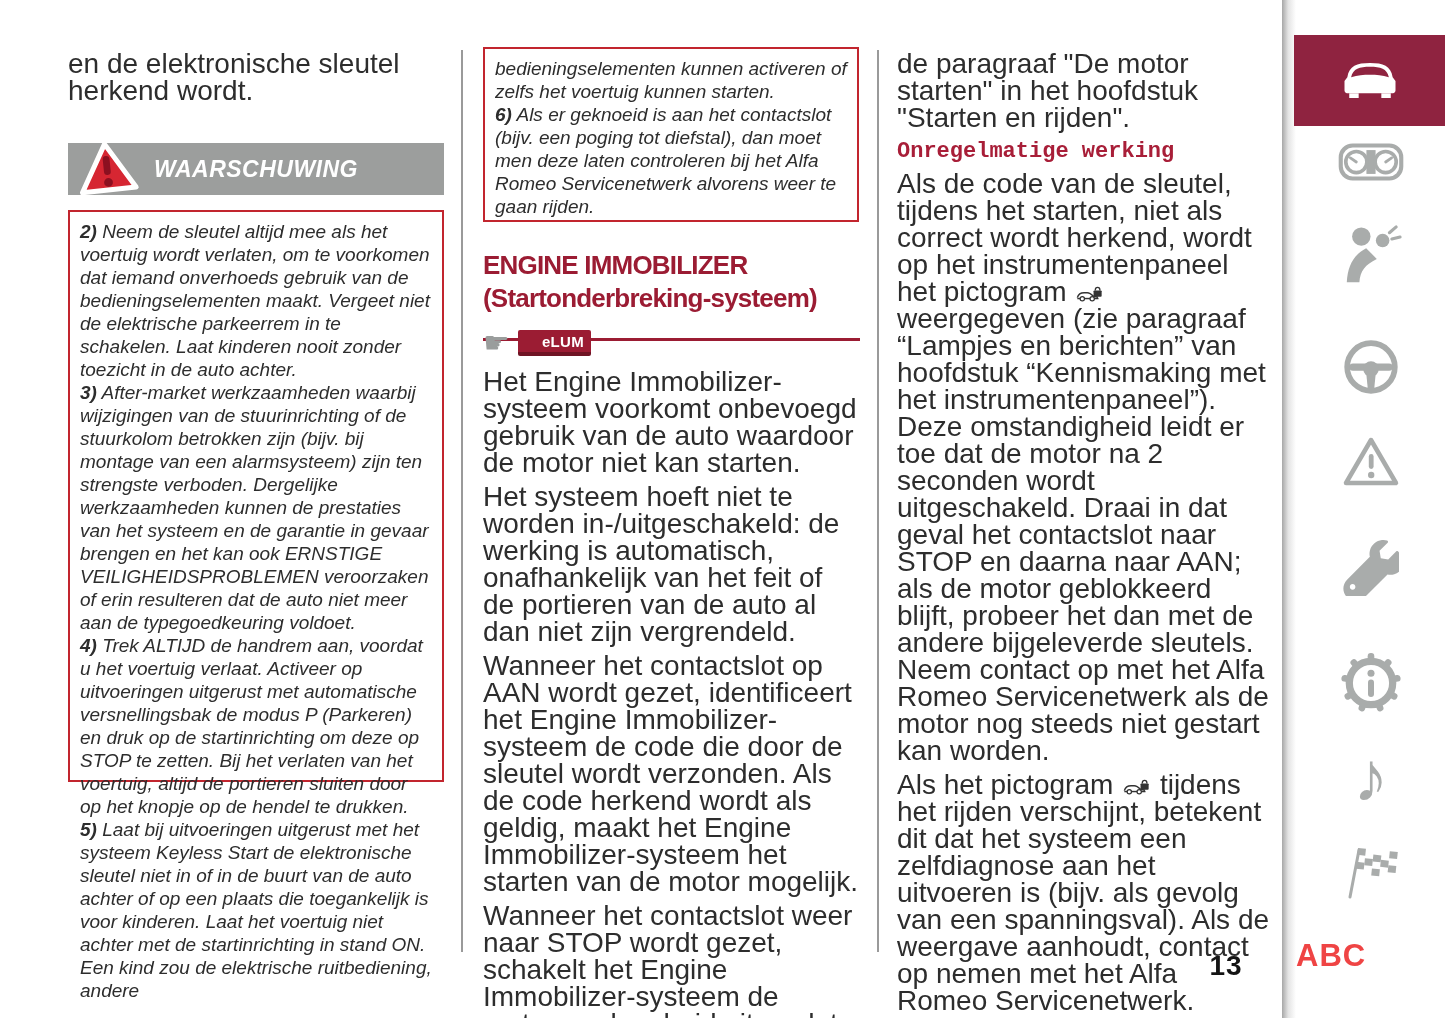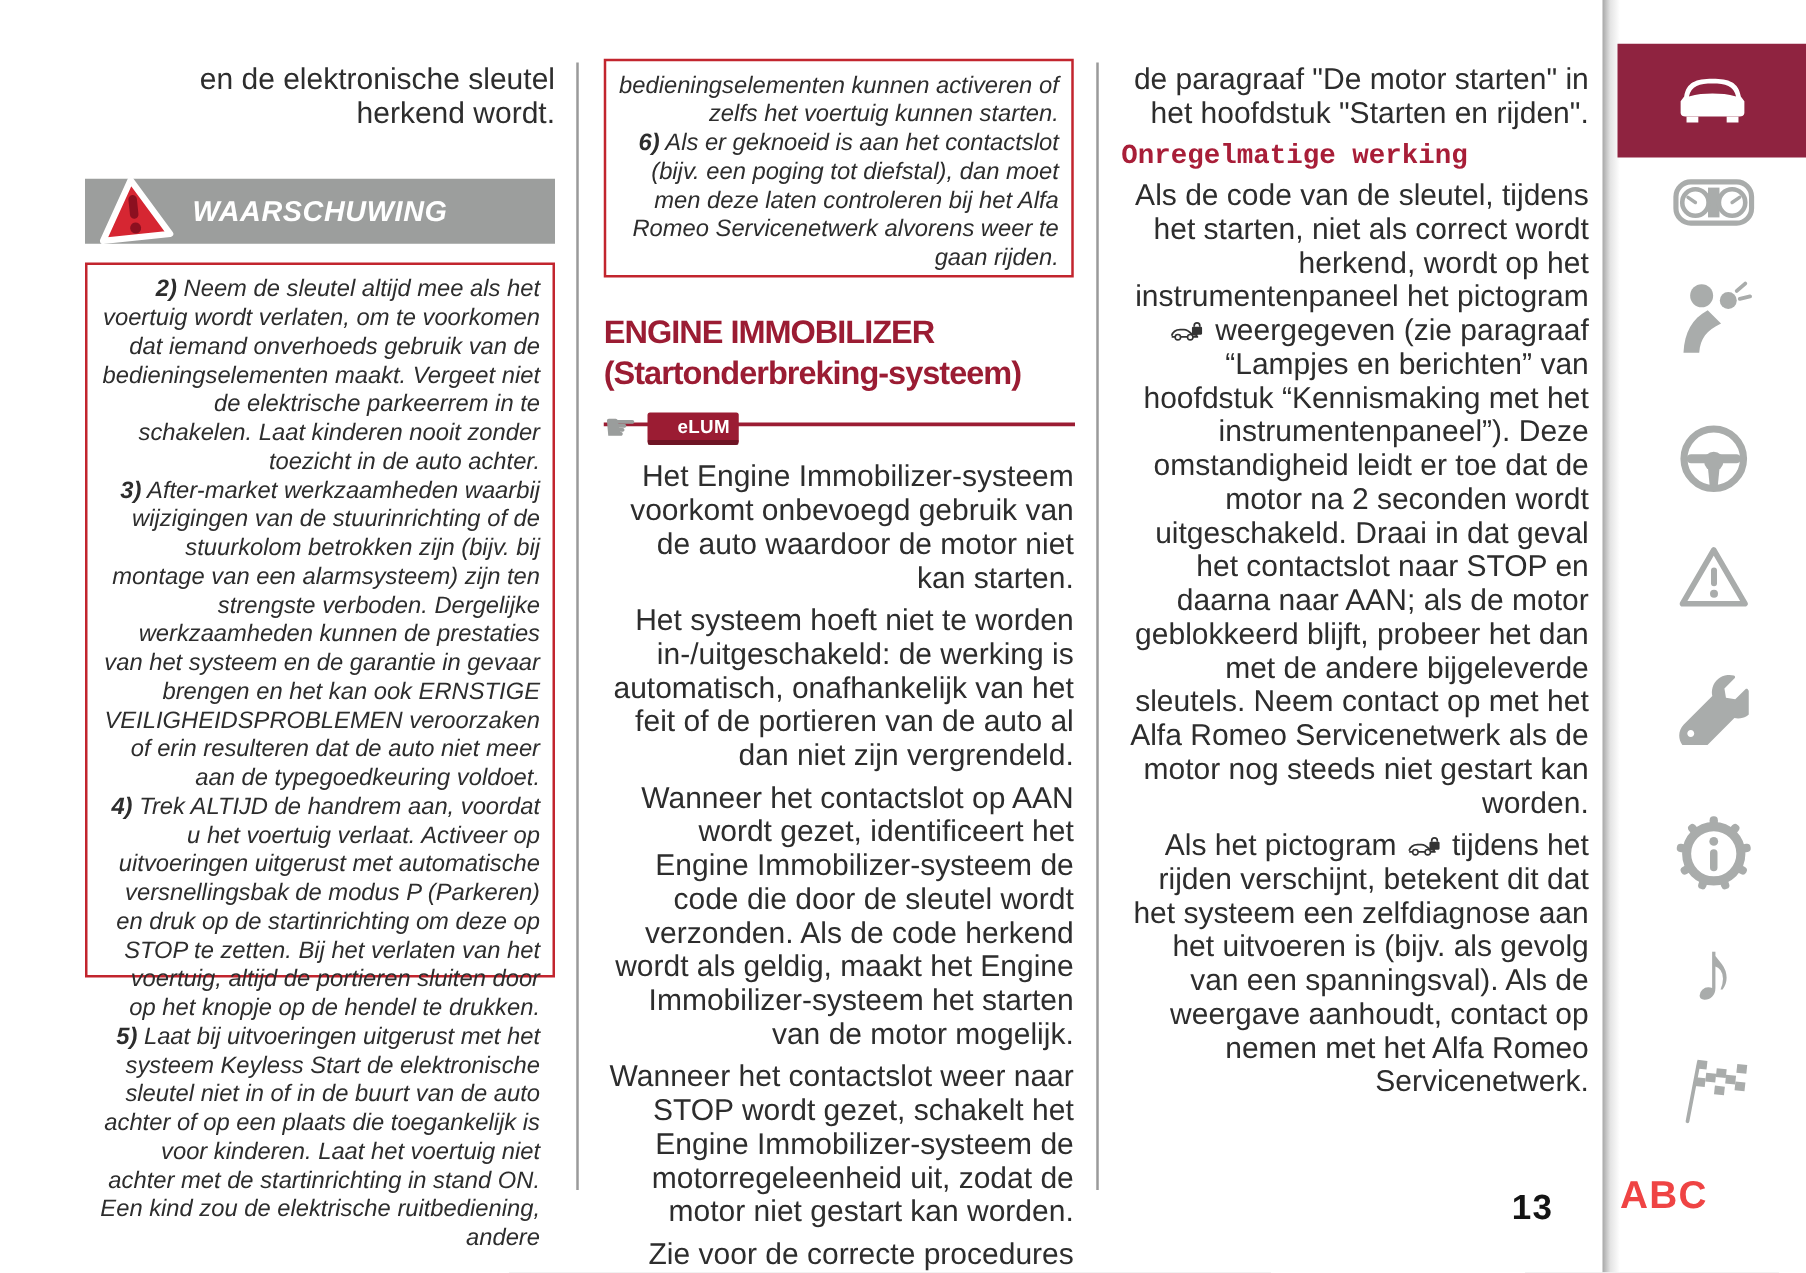--- a/index.html
+++ b/index.html
@@ -2,36 +2,36 @@
 <html><head>
 <meta charset="utf-8">
 <style>
   html,body{margin:0;padding:0;background:#e8e8e8;}
   .page{
     position:relative;width:1445px;height:1018px;background:#ffffff;
     font-family:"Liberation Sans", sans-serif;color:#2d2d2d;overflow:hidden;
   }
   
   .abs{position:absolute;}
-  .body-text{font-size:24px;line-height:27px;margin:0 0 7px 0;color:#2d2d2d;text-align:right;}
+  .body-text{font-size:28px;line-height:27px;margin:0 0 7px 0;color:#2d2d2d;}
   .col-divider{position:absolute;top:50px;height:902px;width:2px;background:#9a9a9a;}
   .divider-1{left:461px;}
   .divider-2{left:877px;}
 
   
   .intro{left:68px;top:50px;width:376px;}
   .warning-bar{
     left:68px;top:143px;width:376px;height:52px;background:#9c9e9d;
     display:flex;align-items:center;justify-content:center;
   }
   .warn-tri{position:absolute;left:8px;top:-5px;transform:rotate(-6deg);}
   .warn-title{color:#ffffff;font-weight:bold;font-style:italic;font-size:23px;letter-spacing:.5px;}
   .warning-box{
     border:2px solid #c2252e;box-sizing:border-box;background:#fff;
-    padding:8px 10px;font-style:italic;font-size:19px;line-height:23px;color:#2d2d2d;text-align:right;
+    padding:8px 10px;font-style:italic;font-size:19px;line-height:23px;color:#2d2d2d;
   }
   .wb-left{left:68px;top:210px;width:376px;height:572px;}
   .wb-mid{left:483px;top:47px;width:376px;height:175px;}
   .witem{margin:0;}
   .wnum{font-weight:bold;}
 
   
   .section-heading{
     left:483px;top:249px;width:377px;margin:0;
     color:#9b1c33;font-size:26px;line-height:33px;font-weight:bold;letter-spacing:-0.8px;

